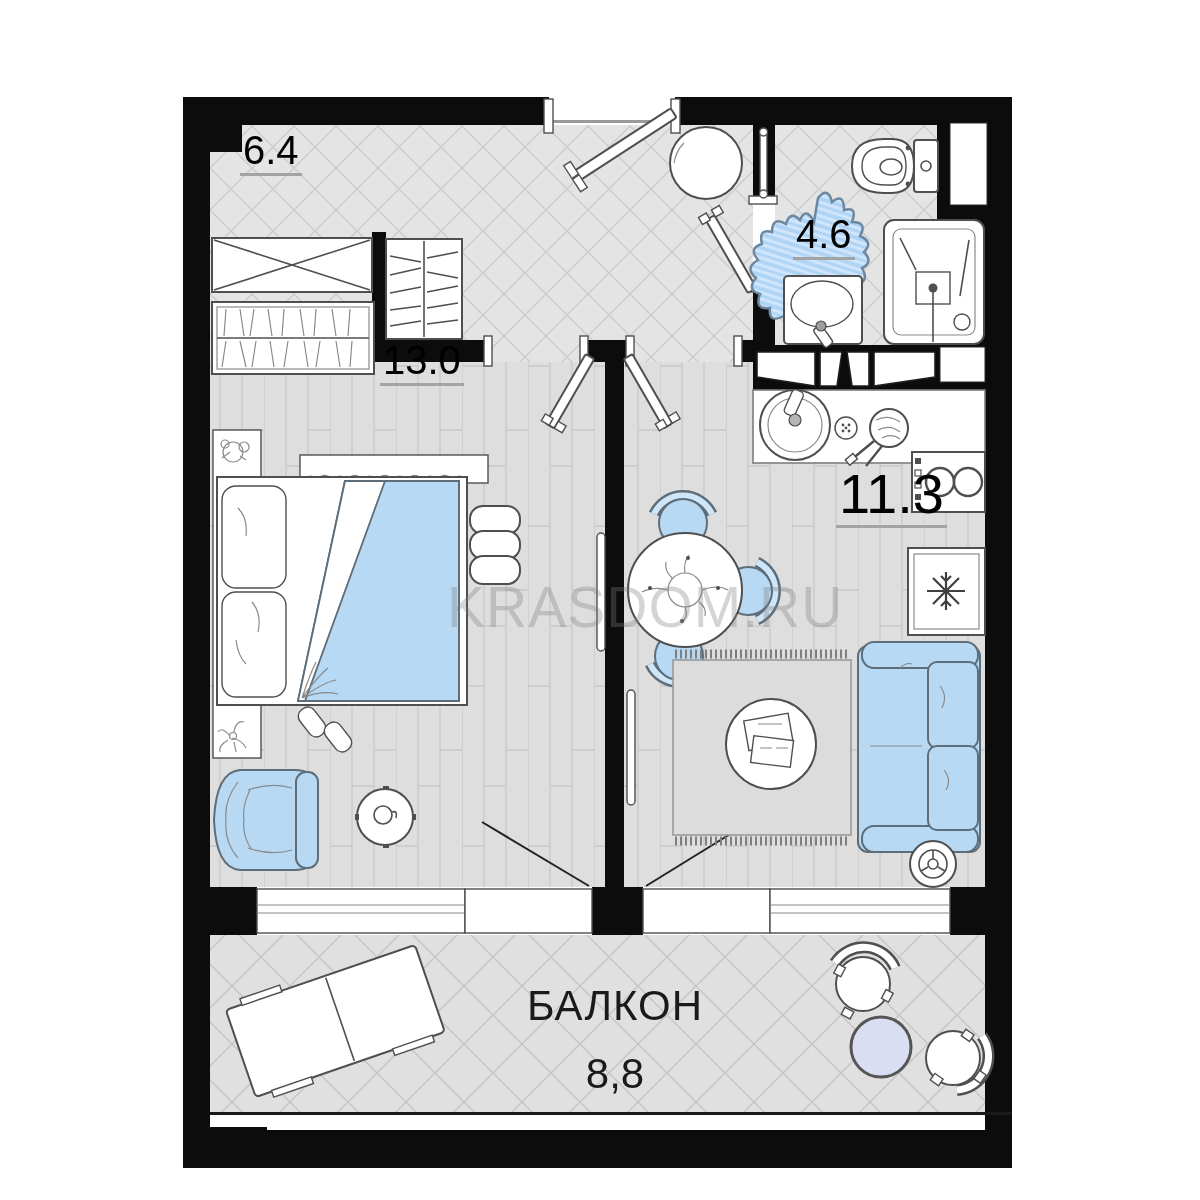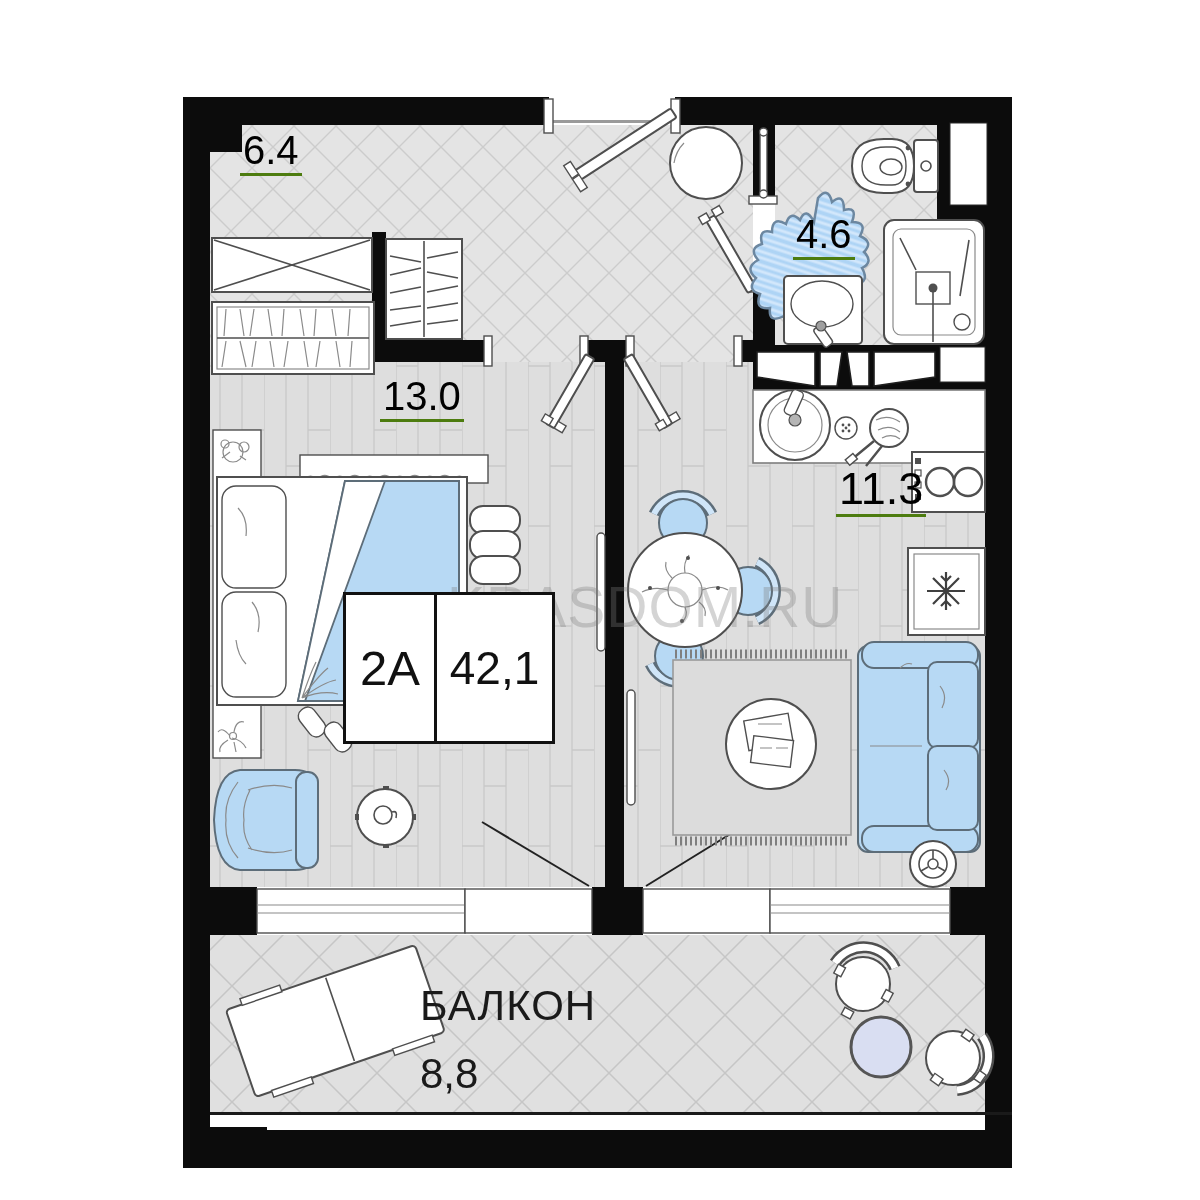--- a/index.html
+++ b/index.html
@@ -9,27 +9,27 @@
   
   .w  {fill:#ffffff;stroke:#4f4f4f;stroke-width:2;}
   .w1 {fill:#ffffff;stroke:#4f4f4f;stroke-width:1.4;}
   .b  {fill:#b7d9f4;stroke:#5d6d79;stroke-width:2;}
   .ln {stroke:#4f4f4f;stroke-width:1.6;fill:none;}
   .ln2{stroke:#4f4f4f;stroke-width:2.4;fill:none;}
   .thin{stroke:#8a8a8a;stroke-width:1.2;fill:none;}
   .blk{fill:#0c0c0c;}
   
   .arealbl{position:absolute;color:#000;font-size:40px;line-height:1;
-           border-bottom:3px solid #4d7c0f;padding:0 3px 3px 3px;white-space:nowrap;}
+           border-bottom:3px solid #a3a3a3;padding:0 3px 3px 3px;white-space:nowrap;}
   .unitbox{position:absolute;left:343px;top:592px;width:212px;height:152px;
            background:#fff;border:3px solid #111;display:flex;box-sizing:border-box;}
   .unitbox .cell{display:flex;align-items:center;justify-content:center;color:#111;}
   .unitbox .c1{width:88px;border-right:3px solid #111;font-size:49px;}
   .unitbox .c2{flex:1;font-size:46px;}
-  .balclbl{position:absolute;left:420px;top:982px;width:390px;color:#1a1a1a;}
+  .balclbl{position:absolute;left:420px;top:982px;width:390px;text-align:center;color:#1a1a1a;}
   .balclbl .nm{font-size:42px;letter-spacing:1px;}
   .balclbl .ar{font-size:42px;margin-top:20px;}
   .wm{position:absolute;left:447px;top:574px;font-size:57px;letter-spacing:1px;
       color:rgba(125,125,125,0.33);white-space:nowrap;}
 </style>
 </head>
 <body>
 
 <div id="plan">
 
@@ -382,26 +382,22 @@
       <rect class="w1" x="948" y="1087" width="10" height="8"></rect>
           <rect class="w1" x="922" y="1052" width="8" height="10"></rect>
           <rect class="w1" x="976" y="1052" width="8" height="10"></rect>
     </g>
   </g>
 </svg>
 
   <div class="wm">KRASDOM.RU</div>
 
   <div class="arealbl" style="left:240px;top:130px;">6.4</div>
-  <div class="arealbl" style="left:380px;top:376px;">13.0</div>
+  <div class="arealbl" style="left:380px;top:340px;">13.0</div>
   <div class="arealbl" style="left:793px;top:214px;">4.6</div>
-  <div class="arealbl" style="left:836px;top:466px;font-size:45px;">11.3</div>
-
-  <div class="unitbox">
-    <div class="cell c1">2A</div>
-    <div class="cell c2">42,1</div>
-  </div>
+  <div class="arealbl" style="left:836px;top:466px;font-size:56px;">11.3</div>
+
 
   <div class="balclbl">
     <div class="nm">БАЛКОН</div>
     <div class="ar">8,8</div>
   </div>
 </div>
 
 </body></html>

